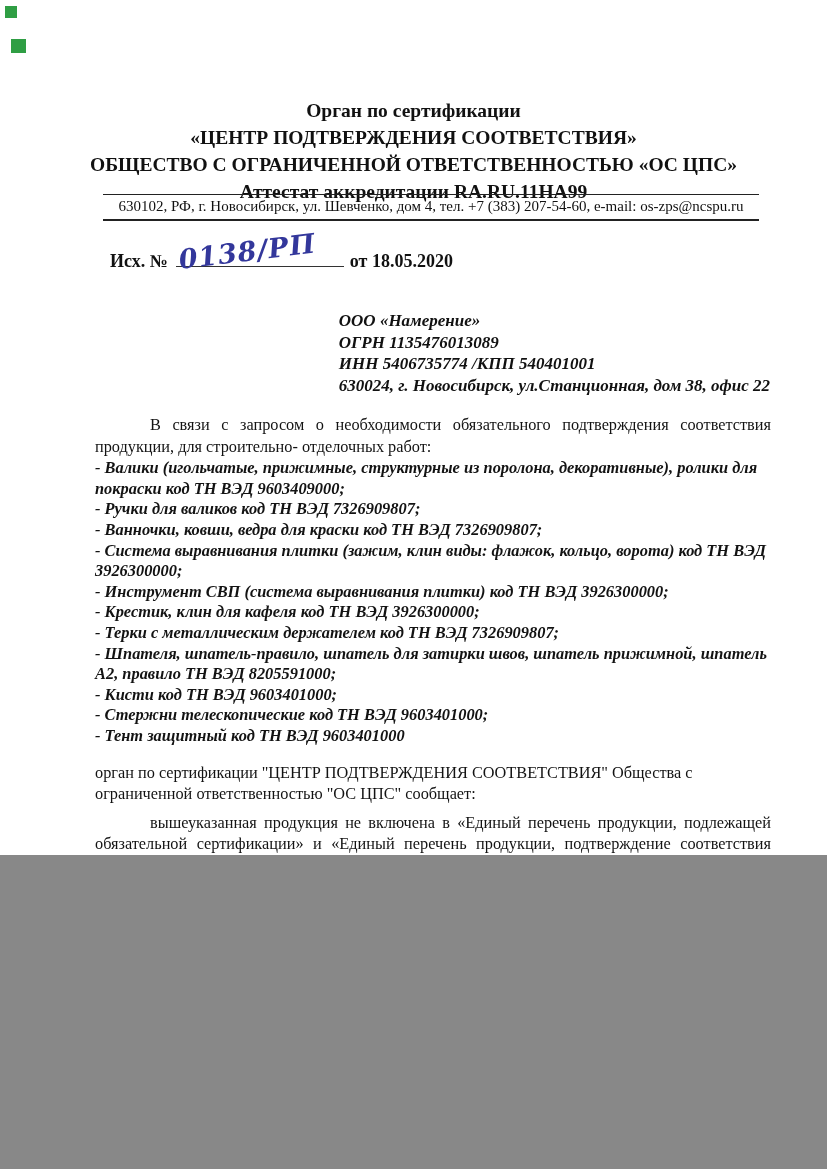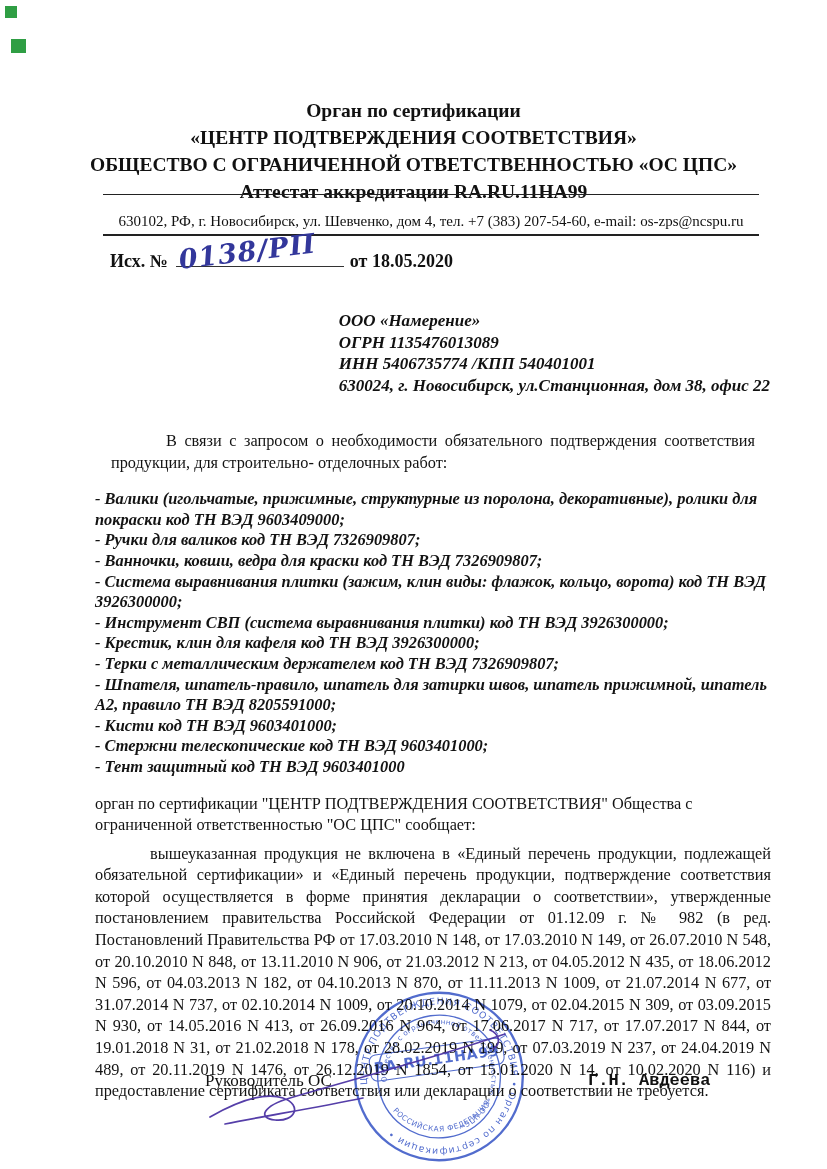--- a/index.html
+++ b/index.html
@@ -1,48 +1,48 @@
 <!DOCTYPE html>
 <html><head>
 <meta charset="utf-8">
 <style>
   html,body{margin:0;padding:0;background:#888;}
   .page{
-    position:relative;width:827px;height:1169px;background:#ffffff;
+    position:relative;width:827px;height:855px;background:#ffffff;
     font-family:"Liberation Serif",serif;color:#1a1a1a;overflow:hidden;
     margin:0 auto;
   }
   
   .mark{position:absolute;background:#2f9e44;}
   .mark1{left:5px;top:6px;width:12px;height:12px;}
   .mark2{left:11px;top:39px;width:15px;height:14px;}
 
   
   .org-header{position:absolute;left:60px;top:97px;width:707px;text-align:center;
     font-weight:bold;font-size:19.5px;line-height:27px;color:#111;}
   .addr-bar{position:absolute;left:103px;top:194px;width:656px;
     border-top:1.5px solid #222;border-bottom:2.5px solid #222;
-    text-align:center;font-size:15px;padding:18px 0 4px;color:#111;}
+    text-align:center;font-size:15px;padding:3px 0 4px;color:#111;}
 
   
   .outgoing{position:absolute;left:110px;top:248px;font-weight:bold;font-size:18px;color:#111;}
   .outgoing .blank{display:inline-block;width:168px;border-bottom:1.5px solid #333;
     position:relative;vertical-align:baseline;height:18px;margin:0 6px 0 8px;}
   .hand{position:absolute;left:2px;top:-16px;width:200px;
     font-family:"DejaVu Serif",serif;font-style:italic;font-weight:bold;
     font-size:27px;color:#33379b;transform:rotate(-7deg);letter-spacing:1px;white-space:nowrap;}
 
   
   .recipient{position:absolute;right:57px;top:310px;
     font-weight:bold;font-style:italic;font-size:17px;line-height:21.5px;color:#111;}
 
   
   .main{position:absolute;left:95px;top:414px;width:676px;font-size:16.3px;
     line-height:21.6px;color:#131313;}
-  .p-intro{margin:16px;text-indent:55px;text-align:justify;font-family:Liberation Serif, serif;}
+  .p-intro{margin:0;text-indent:55px;text-align:justify;font-family:Liberation Serif, serif;}
   .products{margin:1px 0 0;font-weight:bold;font-style:italic;
     font-size:16.4px;line-height:20.6px;}
   .p-statement{margin:15px 0 0;text-align:left;}
   .p-conclusion{margin:7px 0 0;text-indent:55px;text-align:justify;}
 
   
   .sign-title{position:absolute;left:205px;top:1071px;font-weight:normal;font-size:17px;color:#111;}
   .sign-name{position:absolute;left:588px;top:1071px;font-weight:bold;font-size:17px;color:#111;font-family:Liberation Mono, monospace;}
 
   

